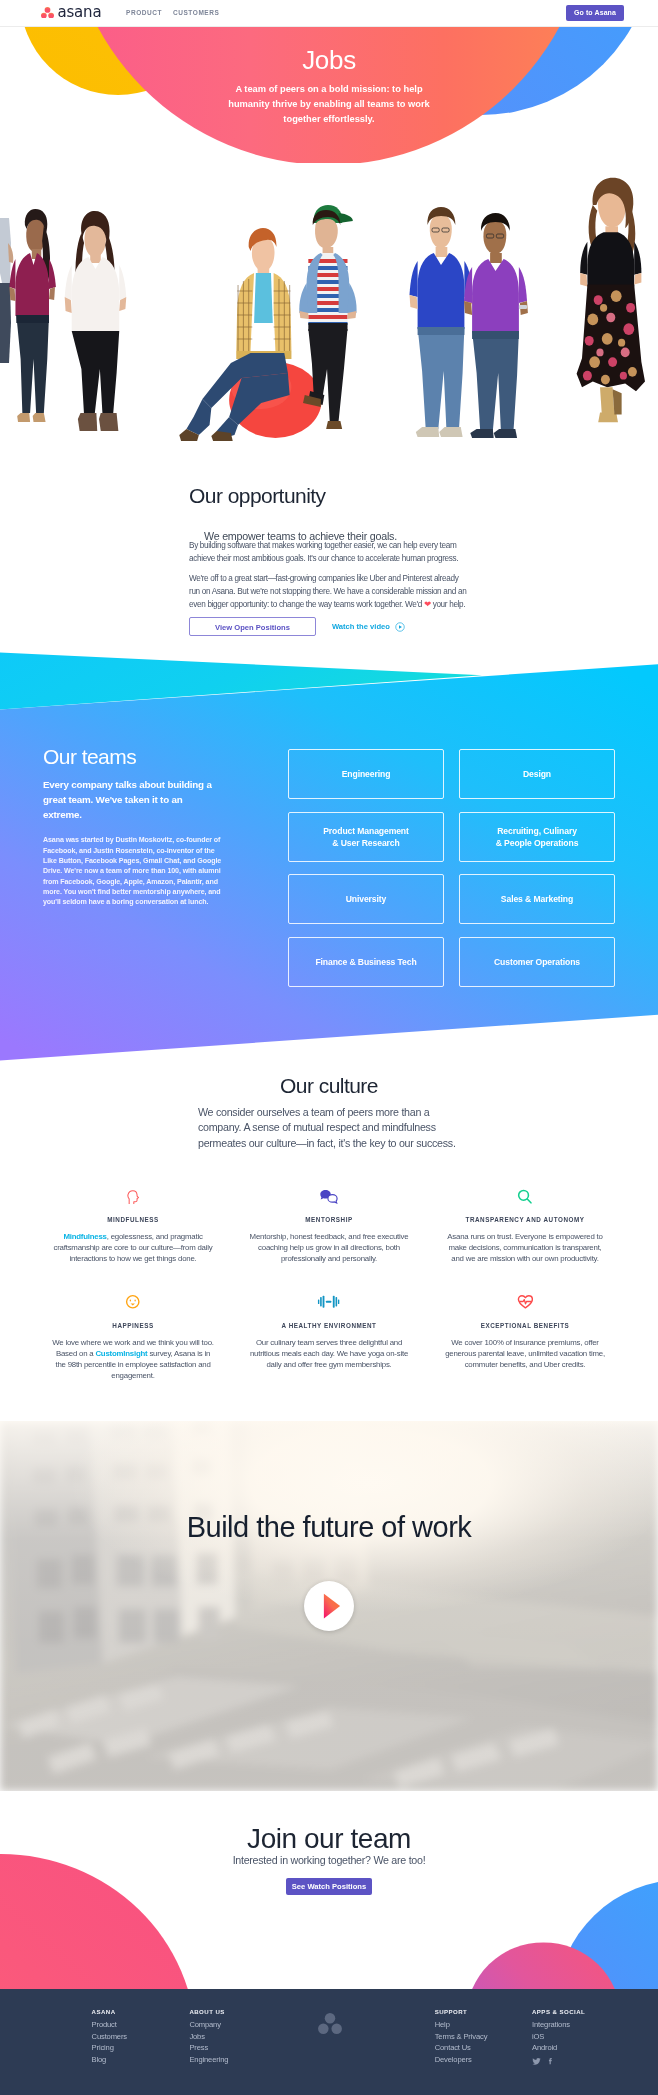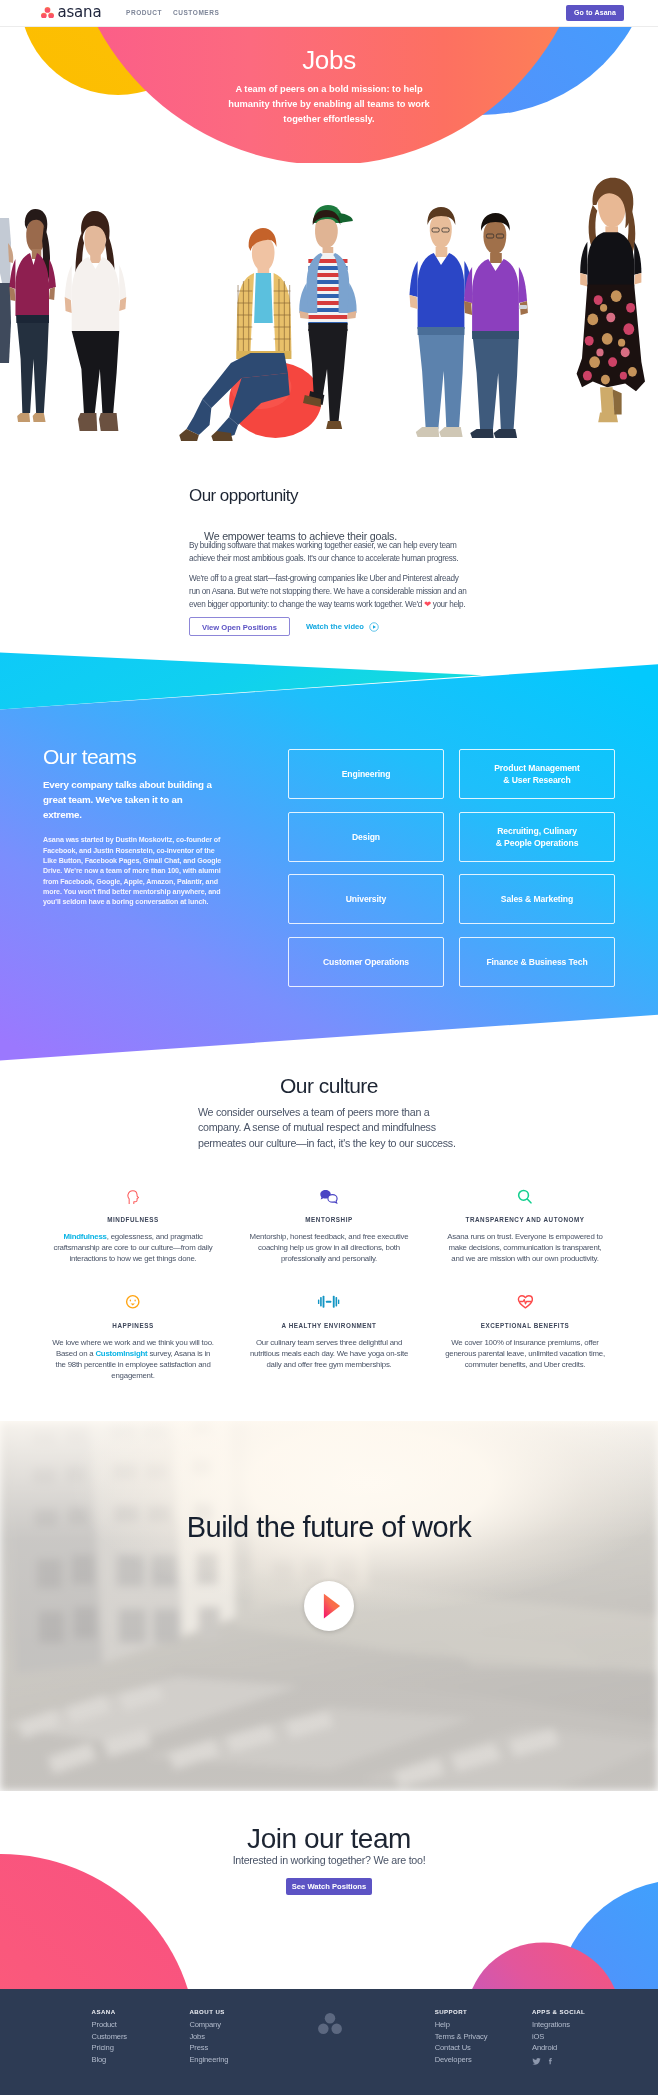--- a/index.html
+++ b/index.html
@@ -30,32 +30,32 @@
               color:#fff;font-size:26px;font-weight:400;letter-spacing:-0.3px;line-height:28px;}
   .hero-sub{position:absolute;left:219px;top:55px;width:220px;margin:0;text-align:center;
             color:#fff;font-size:9.3px;line-height:14.8px;font-weight:600;}
 
   
   .photo-band{position:absolute;left:0;top:163px;width:658px;height:285px;background:#fff;}
   .people{position:absolute;left:0;top:0;width:658px;height:285px;}
 
   
   .opp{position:absolute;left:189px;top:485px;width:285px;}
-  .opp-title{margin:0;font-size:17px;font-weight:400;color:#1d2533;letter-spacing:-0.55px;
+  .opp-title{margin:0;font-size:21px;font-weight:400;color:#1d2533;letter-spacing:-0.55px;
              line-height:21px;position:absolute;top:0;left:0;}
   .opp-lede{margin:15px;font-size:10.7px;color:#3f4957;font-weight:400;line-height:13px;
             letter-spacing:-0.22px;position:absolute;top:30px;left:0;white-space:nowrap;}
   .opp-p1{position:absolute;top:55px;left:0;}
   .opp-p2{position:absolute;top:88px;left:0;}
   .opp-p{margin:0;font-size:8.2px;color:#4a5467;line-height:12.6px;width:279px;
          font-weight:400;letter-spacing:-0.33px;}
   .heart{color:#ff4d5e;font-size:8.5px;}
   .opp-actions{position:absolute;top:132px;left:0;display:flex;align-items:center;}
   .btn-outline{display:inline-block;border:1px solid #8d86d8;border-radius:2px;
-               color:#5c53c4;font-size:7.6px;font-weight:700;padding:0 12px;height:19px;
+               color:#5c53c4;font-size:7.6px;font-weight:700;padding:0 25px;height:19px;
                line-height:19px;text-decoration:none;box-sizing:border-box;}
   .watch-link{display:inline-flex;align-items:center;margin-left:16px;color:#13a8e0;
               font-size:7.6px;font-weight:700;text-decoration:none;}
   .play-sm{width:10px;height:10px;margin-left:5px;}
 
   
   .teams-wrap{position:absolute;left:0;top:645px;width:658px;height:420px;}
   .teams-bg{position:absolute;left:0;top:0;width:658px;height:420px;}
   .teams-left{position:absolute;left:43px;top:101px;width:186px;}
   .teams-title{margin:0;font-size:21px;font-weight:400;color:#fff;letter-spacing:-0.55px;
@@ -400,29 +400,29 @@
       <polygon points="0,64.5 658,19.3 658,369.8 0,415.5" fill="url(#gteams)"></polygon>
       <polygon points="0,7.5 482,30.3 0,64.5" fill="url(#gcyan)"></polygon>
     </svg>
     <div class="teams-left">
       <h2 class="teams-title">Our teams</h2>
       <p class="teams-lede">Every company talks about building a great team. We've taken it to an extreme.</p>
       <p class="teams-body">Asana was started by Dustin Moskovitz, co-founder of Facebook, and Justin Rosenstein, co-inventor of the Like Button, Facebook Pages, Gmail Chat, and Google Drive. We're now a team of more than 100, with alumni from Facebook, Google, Apple, Amazon, Palantir, and more. You won't find better mentorship anywhere, and you'll seldom have a boring conversation at lunch.</p>
     </div>
     <div class="teams-grid">
       <a class="tile">Engineering</a>
+      <a class="tile">Design</a>
       <a class="tile">Product Management
 &amp; User Research</a>
-      <a class="tile">Design</a>
       <a class="tile">Recruiting, Culinary
 &amp; People Operations</a>
       <a class="tile">University</a>
       <a class="tile">Sales &amp; Marketing</a>
+      <a class="tile">Finance &amp; Business Tech</a>
       <a class="tile">Customer Operations</a>
-      <a class="tile">Finance &amp; Business Tech</a>
     </div>
   </div>
 
   <div class="culture">
     <h2 class="cul-title">Our culture</h2>
     <p class="cul-lede">We consider ourselves a team of peers more than a company. A sense of mutual respect and mindfulness permeates our culture—in fact, it's the key to our success.</p>
 
     <div class="cul-grid">
 
       <div class="cul-cell">

